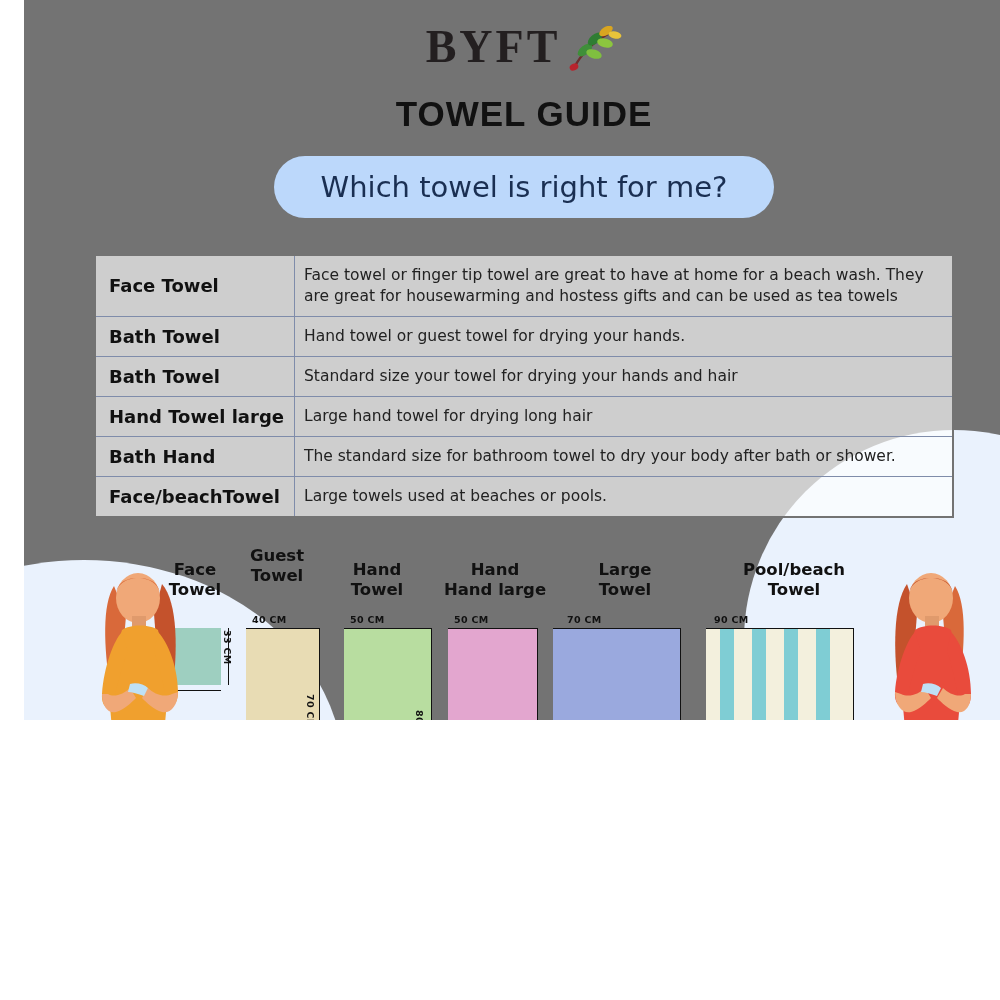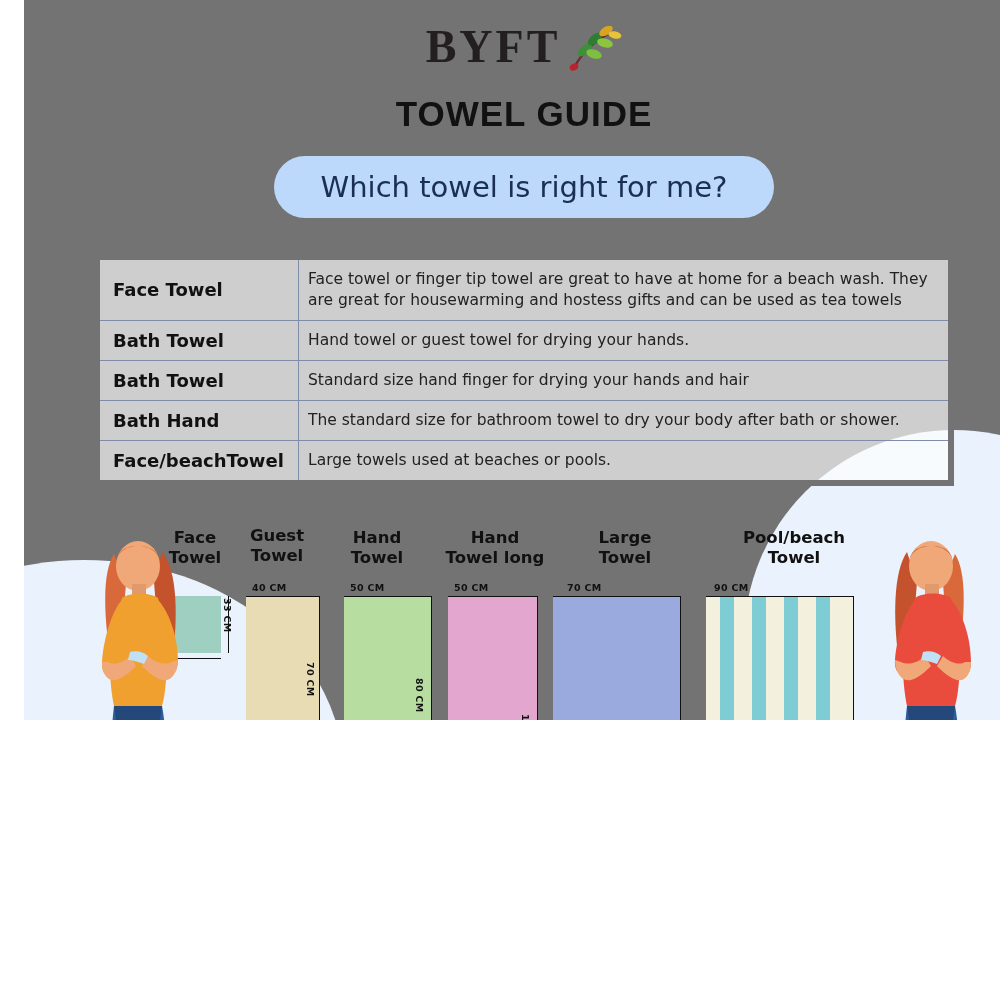--- a/index.html
+++ b/index.html
@@ -105,21 +105,21 @@
     color: #1a2f52;
     font-family: "DejaVu Sans", sans-serif;
     font-weight: 400;
     text-align: center;
   }
 
   
   .table {
     margin: 36px auto 0 auto;
     width: 860px;
-    border: 6px solid #737373;
+    border: 2px solid #737373;
     border-collapse: collapse;
     background: rgba(255,255,255,0.65);
   }
   .table td {
     border: 1px solid #7f8caa;
     padding: 0;
     vertical-align: middle;
   }
   .t-name {
     width: 185px;
@@ -215,50 +215,54 @@
         <tr>
           <td class="t-name">Face Towel</td>
           <td class="t-desc">Face towel or finger tip towel are great to have at home for a beach wash. They are great for housewarming and hostess gifts and can be used as tea towels</td>
         </tr>
         <tr>
           <td class="t-name">Bath Towel</td>
           <td class="t-desc">Hand towel or guest towel for drying your hands.</td>
         </tr>
         <tr>
           <td class="t-name">Bath Towel</td>
-          <td class="t-desc">Standard size hand finger for drying your hands and hair</td>
+          <td class="t-desc">Standard size your towel for drying your hands and hair</td>
+        </tr>
+        <tr>
+          <td class="t-name">Hand Towel large</td>
+          <td class="t-desc">Large hand towel for drying long hair</td>
         </tr>
         <tr>
           <td class="t-name">Bath Hand</td>
           <td class="t-desc">The standard size for bathroom towel to dry your body after bath or shower.</td>
         </tr>
         <tr>
           <td class="t-name">Face/beachTowel</td>
           <td class="t-desc">Large towels used at beaches or pools.</td>
         </tr>
       </tbody>
     </table>
 
     <div class="chart">
 
       <div class="col-label" style="left:128px; top:14px; width:86px;">
         <span>Face</span><br>
         <span>Towel</span>
       </div>
-      <div class="col-label" style="left:210px; top:12px; width:86px;">
+      <div class="col-label" style="left:210px; top:0; width:86px;">
         <span>Guest</span><br>
         <span>Towel</span>
       </div>
       <div class="col-label" style="left:310px; top:14px; width:86px;">
         <span>Hand</span><br>
         <span>Towel</span>
       </div>
       <div class="col-label" style="left:403px; top:14px; width:136px;">
         <span>Hand</span><br>
-        <span>Towel long</span>
+        <span>Hand large</span>
       </div>
       <div class="col-label" style="left:556px; top:14px; width:90px;">
         <span>Large</span><br>
         <span>Towel</span>
       </div>
       <div class="col-label" style="left:700px; top:14px; width:140px;">
         <span>Pool/beach</span><br>
         <span>Towel</span>
       </div>
 

